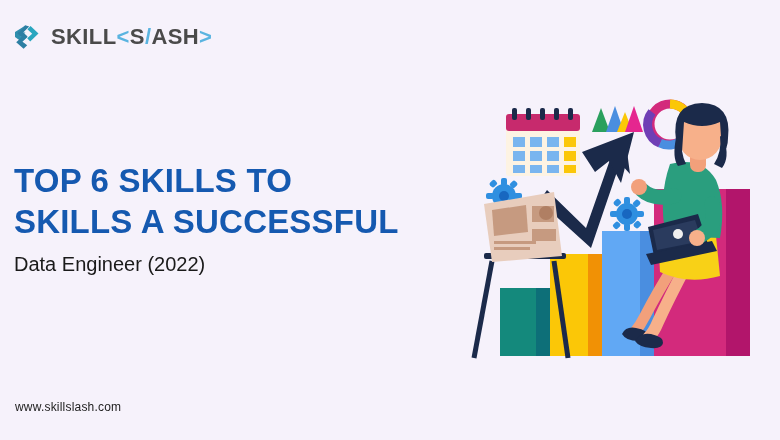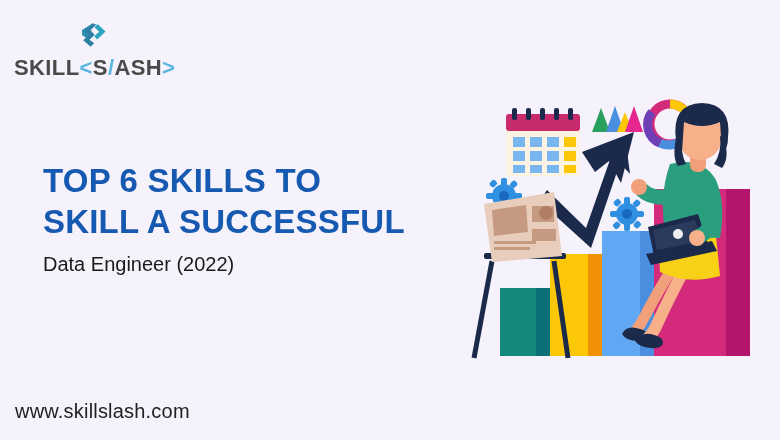--- a/index.html
+++ b/index.html
@@ -21,21 +21,20 @@
 
   
   .logo {
     position: absolute;
     left: 14px;
     top: 22px;
     display: flex;
     align-items: center;
     gap: 9px;
     height: 30px;
-    flex-direction: column;
   }
   .logo-mark {
     width: 28px;
     height: 26px;
     display: block;
   }
   .logo-text {
     font-family: "Liberation Sans", sans-serif;
     font-weight: bold;
     font-size: 22px;
@@ -47,21 +46,20 @@
   }
   .lt-dark { color: #4a4a4a; }
   .lt-blue { color: #5ab4e0; }
 
   
   .headline {
     position: absolute;
     left: 14px;
     top: 160px;
     width: 450px;
-    margin-left: 29px;
   }
   .headline .l1,
   .headline .l2 {
     font-weight: bold;
     font-size: 33px;
     line-height: 41px;
     letter-spacing: 0.2px;
     color: #1559b0;
     white-space: nowrap;
   }
@@ -71,21 +69,21 @@
     line-height: 44px;
     color: #1a1a1a;
     white-space: nowrap;
   }
 
   
   .site-url {
     position: absolute;
     left: 15px;
     top: 400px;
-    font-size: 20px;
+    font-size: 12px;
     color: #222222;
     letter-spacing: 0.2px;
   }
 
   
   .illustration {
     position: absolute;
     left: 462px;
     top: 86px;
     width: 310px;
@@ -111,21 +109,21 @@
         <span class="lt-blue">&lt;</span>
         <span class="lt-dark">S</span>
         <span class="lt-blue">/</span>
         <span class="lt-dark">ASH</span>
         <span class="lt-blue">&gt;</span>
     </span>
   </div>
 
   <div class="headline">
     <div class="l1">TOP 6 SKILLS TO</div>
-    <div class="l2">SKILL A SUCCESSFUL</div>
+    <div class="l2">SKILLS A SUCCESSFUL</div>
     <div class="l3">Data Engineer (2022)</div>
   </div>
 
   <div class="site-url">www.skillslash.com</div>
 
   <div class="illustration">
     <svg viewBox="0 0 310 290" width="310" height="290" xmlns="http://www.w3.org/2000/svg">
 
       <g>
         <rect x="192" y="103" width="72" height="167" fill="#d32a7c"></rect>

